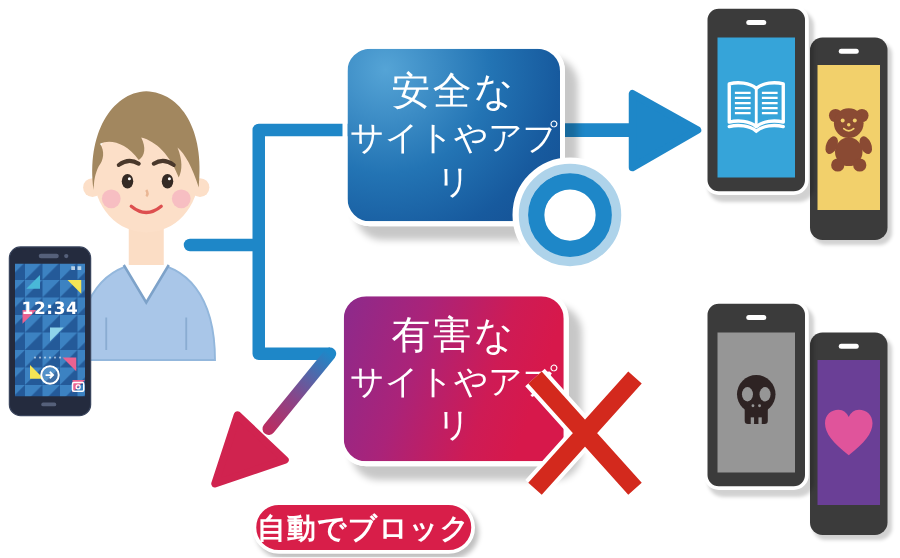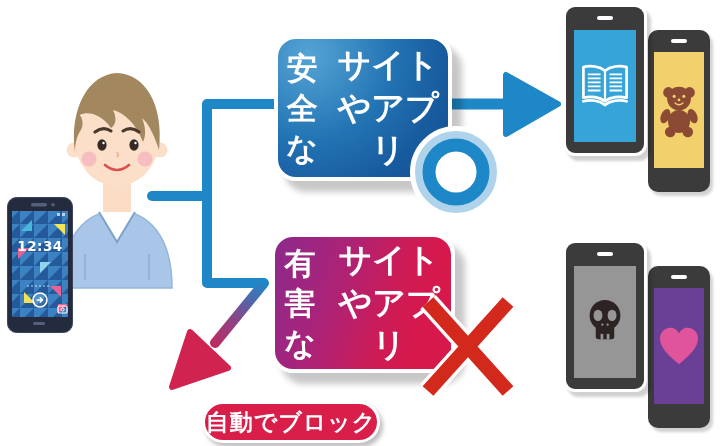--- a/index.html
+++ b/index.html
@@ -6,29 +6,29 @@
   .stage{position:relative;width:720px;height:446px;background:#fff;overflow:hidden;
          font-family:"DejaVu Sans","Liberation Sans",sans-serif;}
   .stage *{box-sizing:border-box;}
   svg{display:block;}
 
   
   #connectors{position:absolute;left:0;top:0;z-index:3;}
 
   
   .label-box{position:absolute;z-index:4;border:4px solid #fff;border-radius:22px;
-             display:flex;flex-direction:row;align-items:center;justify-content:center;
-             color:#fff;font-weight:bold;text-align:center;line-height:1.3;
+             display:flex;flex-direction:column;align-items:center;justify-content:center;
+             color:#fff;font-weight:normal;text-align:center;line-height:1.3;
              box-shadow:10px 11px 6px rgba(0,0,0,.22);}
   .safe-box{left:274px;top:35px;width:178px;height:146px;
             background:radial-gradient(circle at 18% 12%, #55a4d6 0%, #2374b4 45%, #175a9e 75%, #154f92 100%);}
   .harm-box{left:271px;top:233px;width:184px;height:140px;
             background:linear-gradient(108deg,#8c2a8c 0%,#aa2379 32%,#ce1b55 64%,#d7184b 82%);}
   .box-line1{font-size:31px;letter-spacing:2px;}
-  .box-line2{font-size:33px;letter-spacing:0px;}
+  .box-line2{font-size:27px;letter-spacing:0px;}
 
   
   .badge{position:absolute;left:202px;top:401px;width:178px;height:42px;z-index:6;
          background:#d81e49;border:3px solid #fff;border-radius:22px;
          display:flex;align-items:center;justify-content:center;color:#fff;
          font-size:23px;font-weight:bold;letter-spacing:1px;
          box-shadow:3px 4px 4px rgba(0,0,0,.25);}
 
   
   #allow-mark{position:absolute;left:408px;top:125px;z-index:6;}

